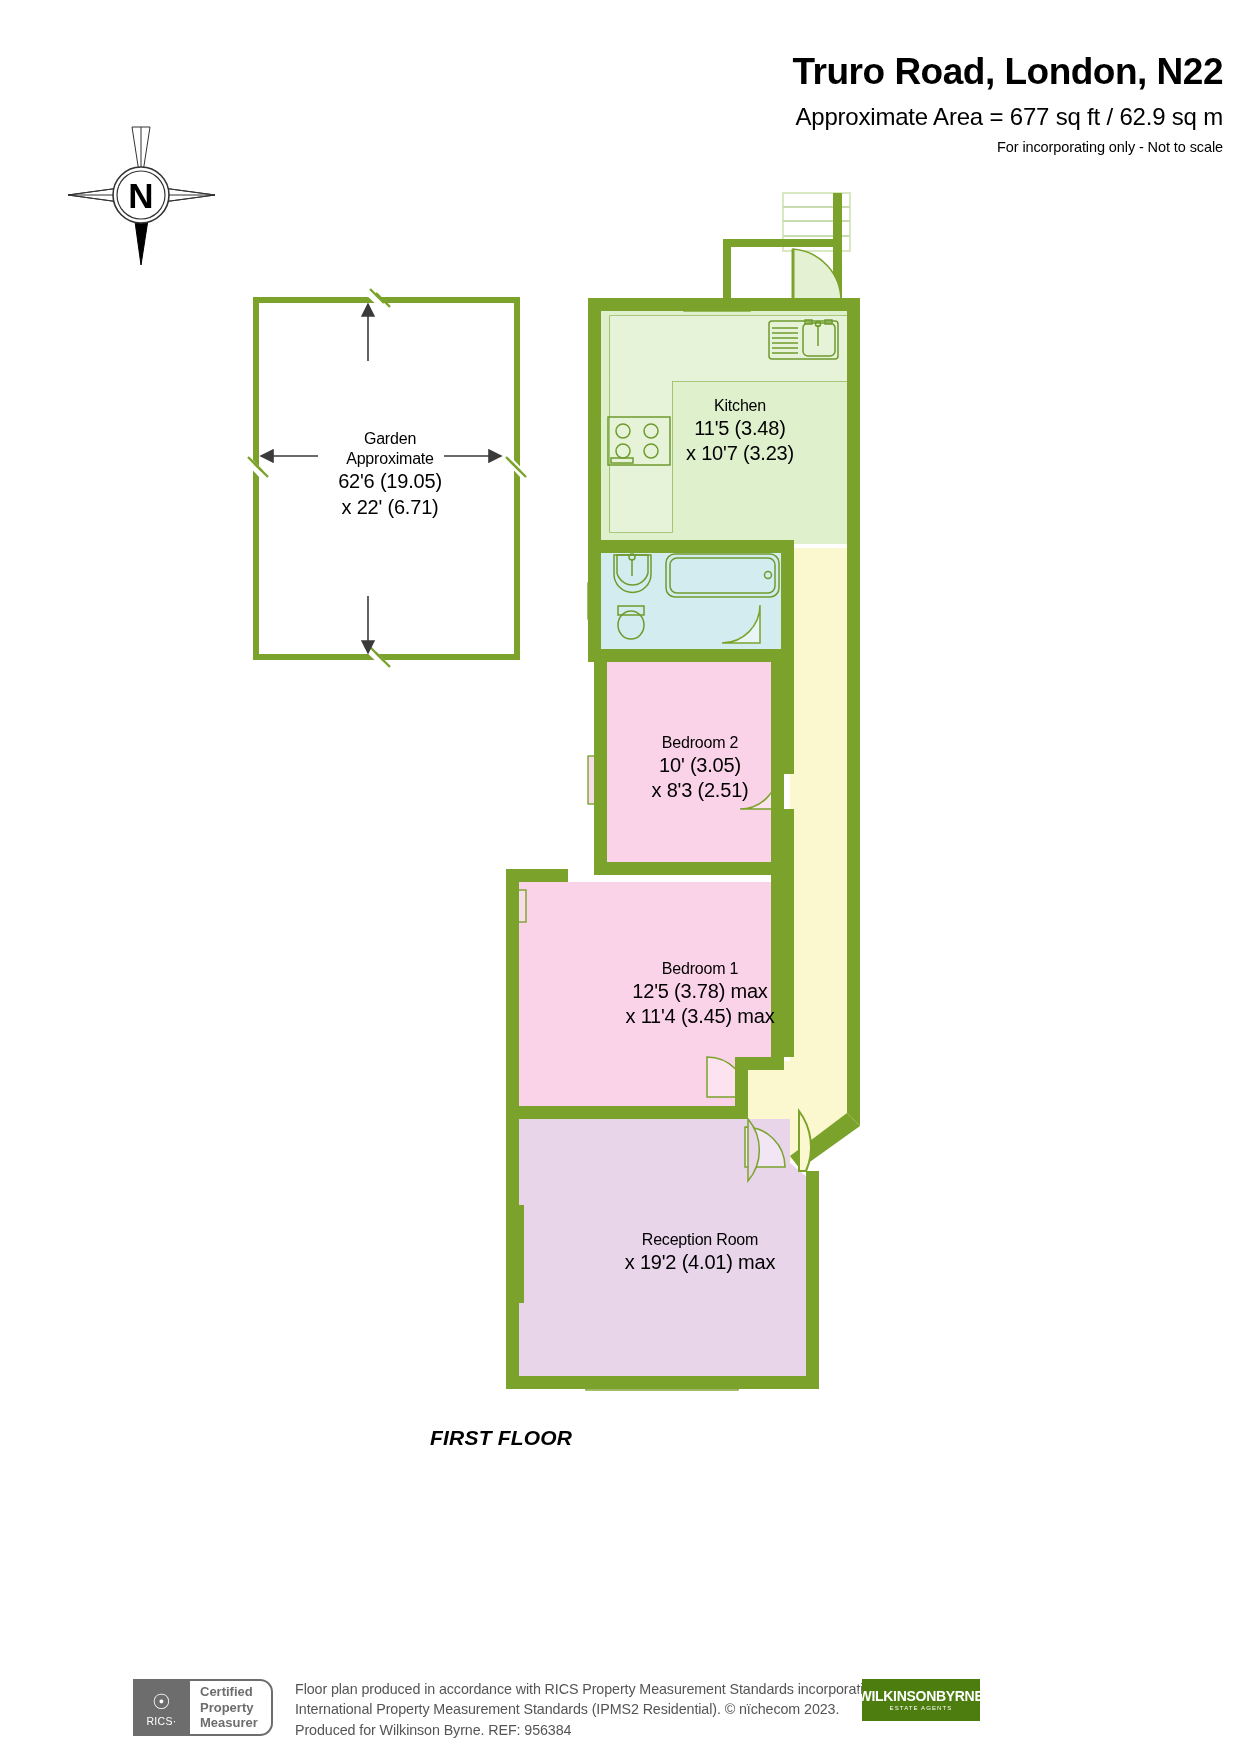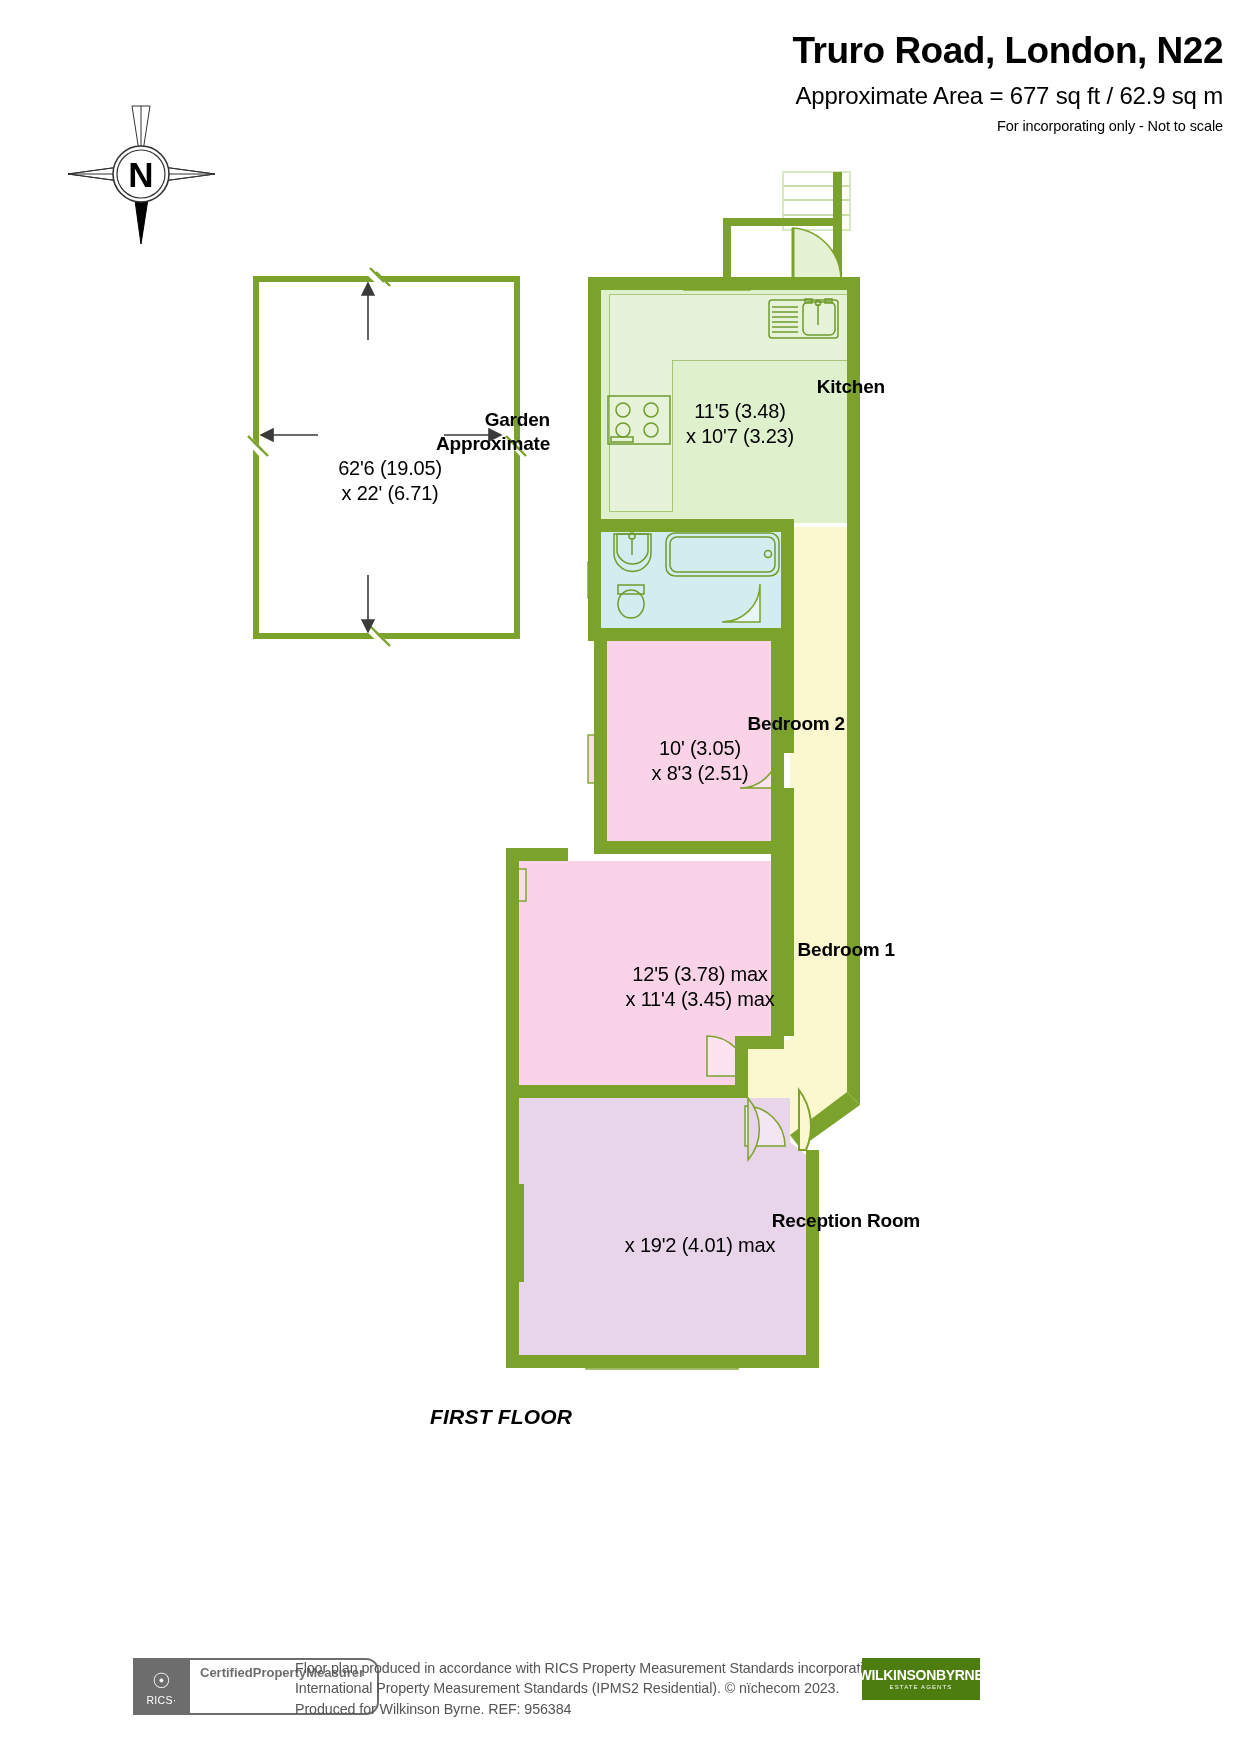--- a/index.html
+++ b/index.html
@@ -1,53 +1,53 @@
 <!DOCTYPE html>
 <html><head>
 <meta charset="utf-8">
 <style>
   html,body{margin:0;padding:0;background:#ffffff;}
   body{width:1241px;height:1755px;position:relative;
        font-family:"Liberation Sans", sans-serif;color:#000;}
-  .page{position:absolute;inset:0;}
+  .page{position:absolute;inset:0;margin-top:21px;}
 
   
   #header{position:absolute;right:18px;top:32px;text-align:right;}
   #title{font-size:37px;font-weight:bold;letter-spacing:-0.5px;line-height:1.05;}
   #area{font-size:24px;font-weight:normal;margin-top:11px;letter-spacing:-0.2px;}
   #disclaimer{font-size:14.5px;margin-top:8px;letter-spacing:-0.1px;}
 
   
   #compass{position:absolute;left:64px;top:98px;width:155px;height:150px;}
 
   
   #plan{position:absolute;left:0;top:0;width:1241px;height:1500px;}
 
   
   .lbl{position:absolute;text-align:center;line-height:1.26;white-space:nowrap;}
-  .lbl .nm{font-size:19px;font-weight:bold;letter-spacing:-0.2px;text-align:right;}
+  .lbl .nm{font-size:16px;font-weight:normal;letter-spacing:-0.2px;}
   .lbl .dm{font-size:20px;font-weight:normal;letter-spacing:-0.2px;}
 
   #garden-label{left:230px;top:408px;width:320px;}
   #kitchen-label{left:595px;top:375px;width:290px;}
   #bed2-label{left:555px;top:712px;width:290px;}
   #bed1-label{left:505px;top:938px;width:390px;}
   #recep-label{left:480px;top:1209px;width:440px;}
   #floor-label{position:absolute;left:430px;top:1405px;width:300px;text-align:left;
                font-size:21px;font-weight:bold;letter-spacing:0.2px;font-style:italic;}
 
   
   #footer{position:absolute;left:0;top:1640px;width:1241px;height:100px;}
   #rics{position:absolute;left:133px;top:18px;display:flex;align-items:stretch;height:57px;}
   #rics-mark{width:57px;height:57px;background:#6d6d6d;display:flex;flex-direction:column;
              align-items:center;justify-content:center;color:#fff;}
   #rics-mark .glyph{font-size:21px;line-height:1;margin-top:2px;}
   #rics-mark .rtxt{font-size:10.5px;font-weight:normal;letter-spacing:0.3px;margin-top:3px;}
   #rics-box{border:2px solid #6d6d6d;border-left:none;border-radius:0 13px 13px 0;
-            padding:5px 13px 5px 10px;display:flex;flex-direction:row;justify-content:center;
+            padding:5px 13px 5px 10px;display:flex;flex-direction:column;justify-content:center;
             color:#6d6d6d;font-size:13px;font-weight:bold;line-height:1.22;}
   #disc{position:absolute;left:295px;top:18px;font-size:14.3px;color:#555;line-height:1.42;
         letter-spacing:-0.1px;}
   #wb{position:absolute;left:862px;top:18px;width:118px;height:42px;background:#4d7c0f;
       display:flex;flex-direction:column;align-items:center;justify-content:center;color:#fff;}
   #wb .l1{font-size:14px;font-weight:bold;letter-spacing:-0.3px;line-height:1;}
   #wb .l2{font-size:6px;letter-spacing:1.1px;margin-top:2px;}
 </style>
 </head>
 <body>

